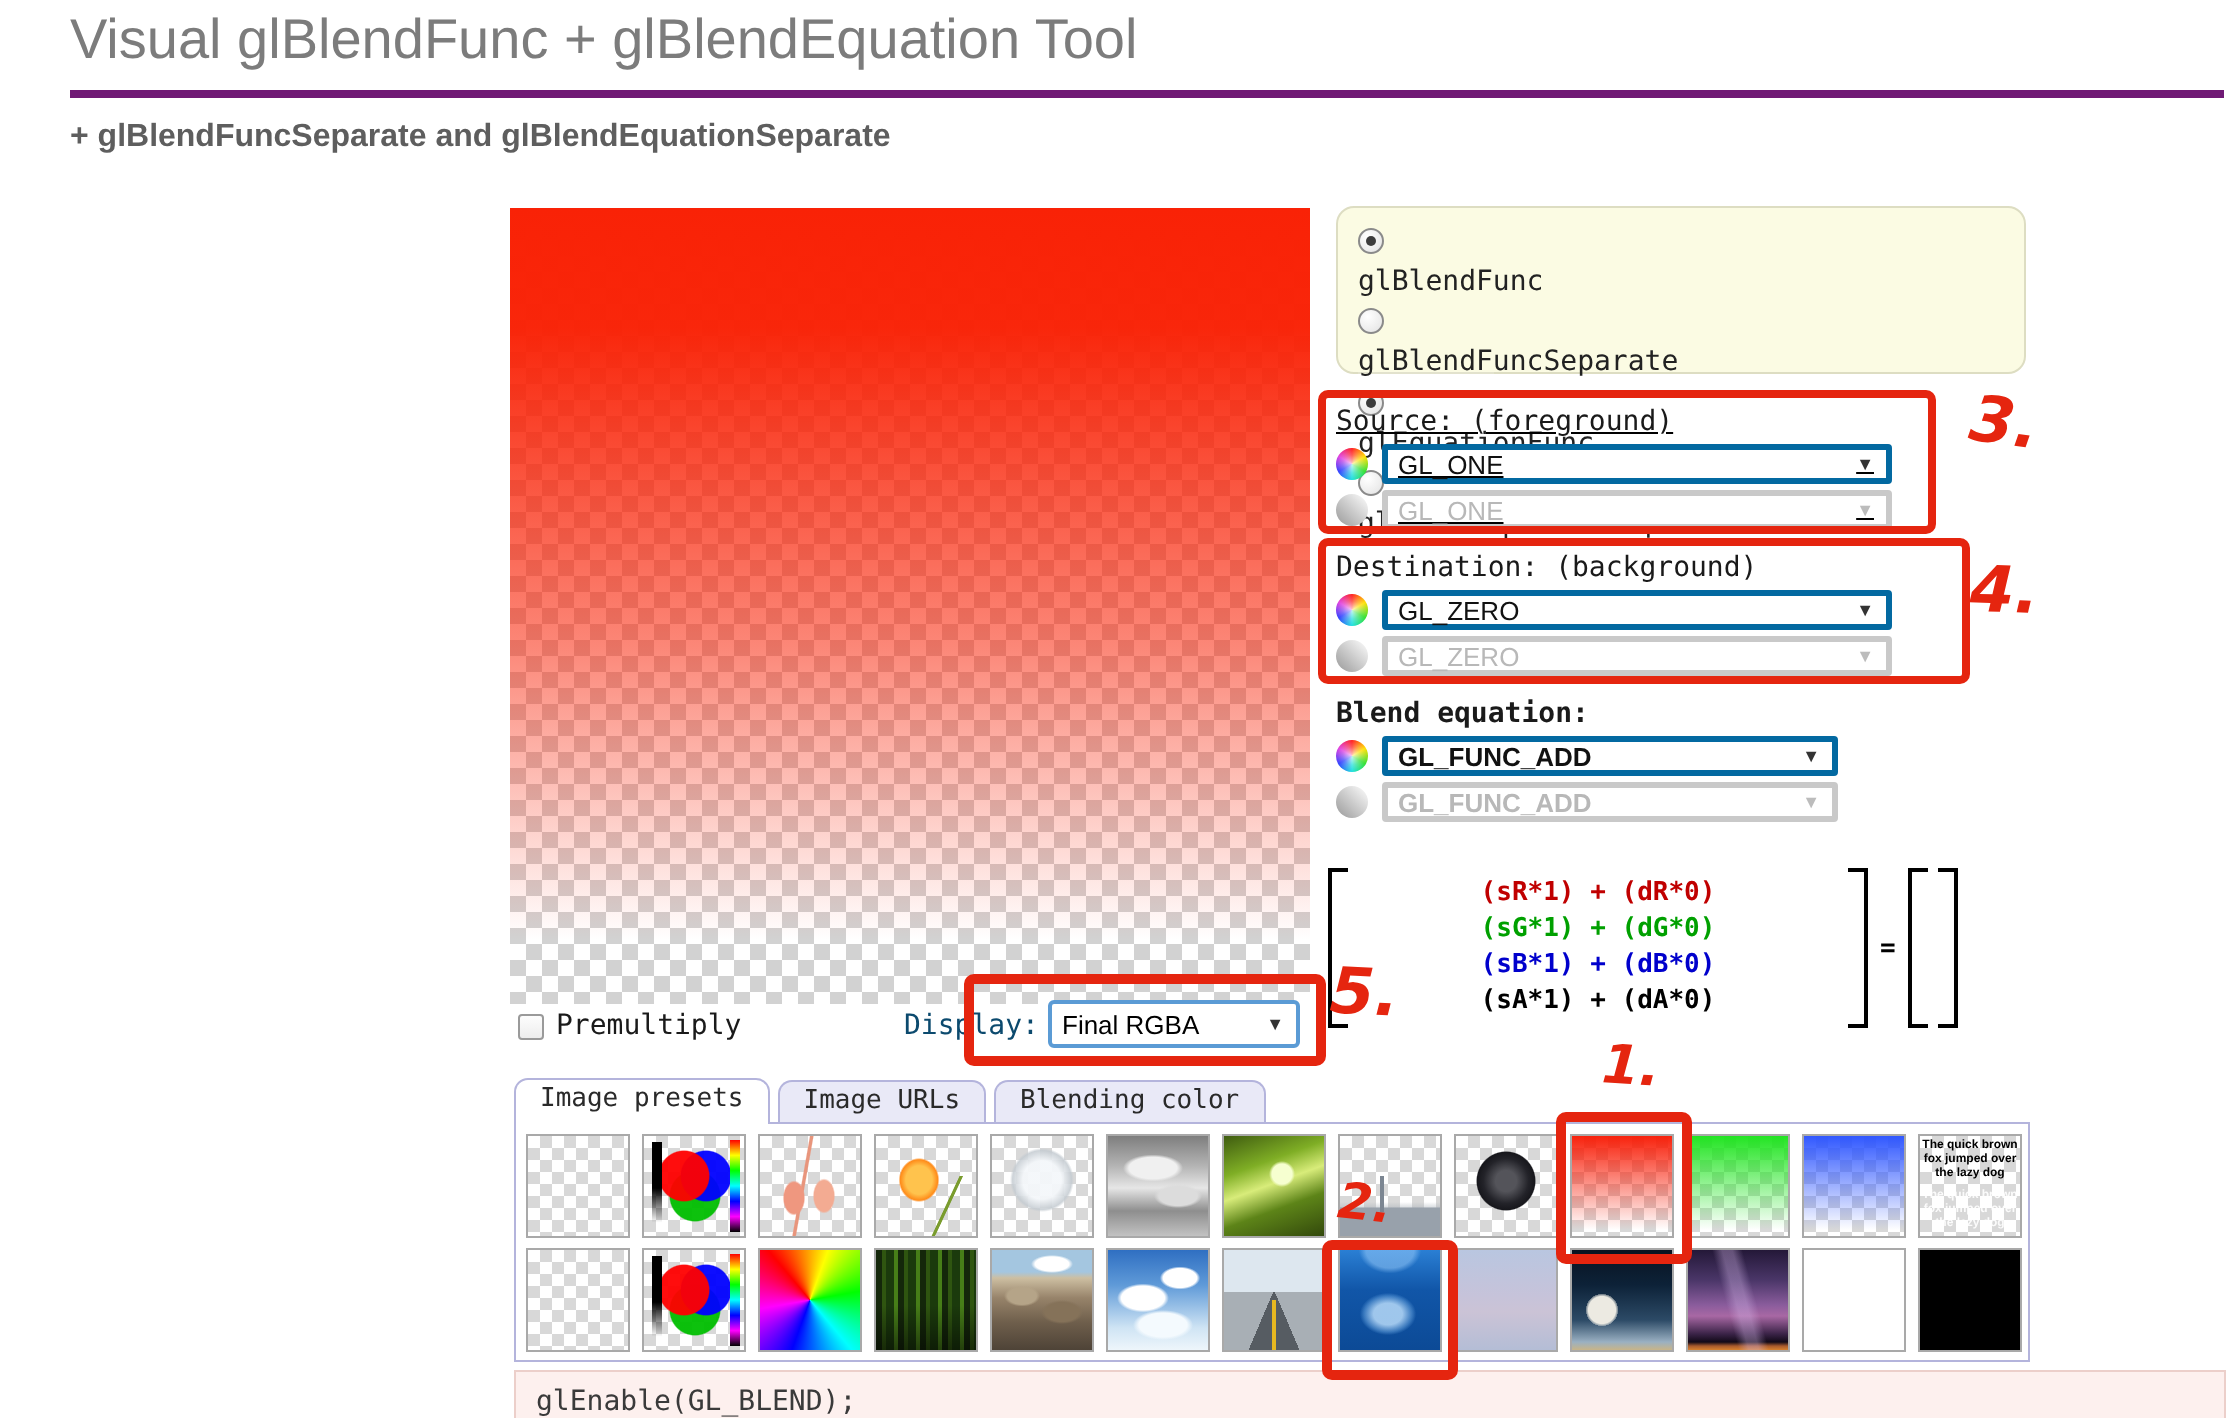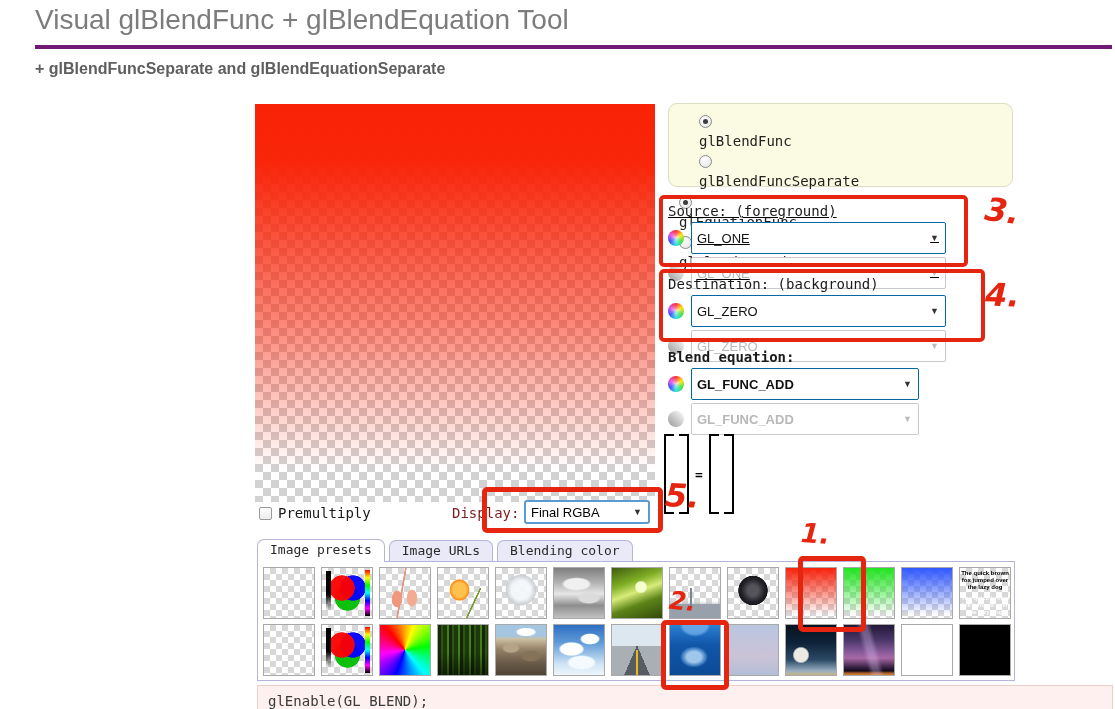--- a/index.html
+++ b/index.html
@@ -57,21 +57,21 @@
   .grouplabel { font-size:14px; color:#1a1a1a; }
   .selrow { display:flex; align-items:center; gap:7px; margin-top:3px; }
   .wheel {
     width:16px; height:16px; border-radius:50%; flex:0 0 16px;
     background:
       radial-gradient(circle at 50% 50%, rgba(255,255,255,0.75) 0%, rgba(255,255,255,0.25) 40%, rgba(255,255,255,0) 70%),
       conic-gradient(#ff2020,#ffe000,#30e030,#20e0e0,#3040ff,#e040e0,#ff2020);
   }
   .wheel.off { background:linear-gradient(225deg, #efefef 15%, #a8a8a8 85%); }
   .sel {
-    width:255px; height:32px; border:1px solid #0369a1; border-radius:2px; background:#fff;
+    width:255px; height:20px; border:3px solid #0369a1; border-radius:2px; background:#fff;
     display:flex; align-items:center; justify-content:space-between;
     font-family:"Liberation Sans","DejaVu Sans",sans-serif; font-size:13px; color:#111;
     padding:0 6px 0 5px;
   }
   .sel .arr { font-size:9px; color:#333; }
   .sel.off { border-color:#c9c9c9; color:#b8b8b8; }
   .sel.off .arr { color:#bcbcbc; }
   .sel.narrow { width:228px; }
   .sel.display {
     width:126px; height:24px; border:2px solid #5b9bd5; border-radius:3px; color:#000;
@@ -91,21 +91,21 @@
   .c-r { color:#c00000; } .c-g { color:#00a000; } .c-b { color:#0000cc; } .c-k { color:#000; }
   .feq { font-weight:bold; font-size:13px; margin:0 1px; }
 
   
   .checkbox {
     left:259px; top:507px; width:13px; height:13px;
     border:1px solid #9a9a9a; border-radius:2px;
     background:linear-gradient(#fdfdfd,#ededed);
   }
   .premult-label { left:278px; top:505px; font-size:14px; color:#1a1a1a; }
-  .display-label { left:452px; top:505px; font-size:14px; color:#7f1d1d; }
+  .display-label { left:452px; top:505px; font-size:14px; color:#0c4a6e; }
   .display-sel { left:524px; top:500px; }
 
   
   .tabs { left:257px; top:539px; display:flex; align-items:center; gap:4px; }
   .tab {
     font-size:13px; color:#2a2a2a; background:#e9e9f7;
     border:1px solid #b4b4dc; border-bottom:none; border-radius:7px 7px 0 0;
     padding:2px 12px 3px 12px; height:21px; line-height:16px;
   }
   .tab.active { background:#fff; height:23px; margin-bottom:-1px; z-index:3; position:relative; }
@@ -273,21 +273,21 @@
   .annrect.thick { border-width:5px; }
   .annnum {
     color:#e5250f; font-family:"DejaVu Sans","Liberation Sans",sans-serif;
     font-weight:bold; font-style:italic; font-size:27px; line-height:27px;
   }
   .n1 { left:801px; top:520px; transform:rotate(4deg); }
   .n2 { left:669px; top:588px; transform:rotate(6deg); font-size:25px; }
   .n3 { left:985px; top:198px; transform:rotate(8deg); font-size:32px; }
   .n4 { left:985px; top:282px; transform:rotate(2deg); font-size:32px; }
   .n5 { left:665px; top:483px; transform:rotate(3deg); font-size:32px; }
-  .r1 { left:778px; top:556px; width:68px; height:76px;margin-left:20px; }
+  .r1 { left:778px; top:556px; width:68px; height:76px; }
   .r2 { left:661px; top:620px; width:68px; height:70px; }
   .r3 { left:659px; top:195px; width:309px; height:72px; }
   .r4 { left:659px; top:269px; width:326px; height:73px; }
   .r5 { left:482px; top:487px; width:181px; height:46px; }
 </style>
 </head>
 <body>
 
 <div class="page">
 
@@ -354,20 +354,26 @@
       <span class="wheel off"></span>
       <div class="sel narrow off">
         <span>GL_FUNC_ADD</span>
         <span class="arr">▼</span>
       </div>
     </div>
   </div>
 
   <div class="abs formula">
     <div class="bracket l"></div>
+    <div class="frows">
+      <div class="frow c-r">(sR*1) + (dR*0)</div>
+      <div class="frow c-g">(sG*1) + (dG*0)</div>
+      <div class="frow c-b">(sB*1) + (dB*0)</div>
+      <div class="frow c-k">(sA*1) + (dA*0)</div>
+    </div>
     <div class="bracket r"></div>
     <div class="feq">=</div>
     <div class="bracket l"></div>
     <div class="bracket r"></div>
   </div>
 
   <div class="abs checkbox"></div>
   <div class="abs premult-label">Premultiply</div>
   <div class="abs display-label">Display:</div>
   <div class="abs display-sel sel display">

